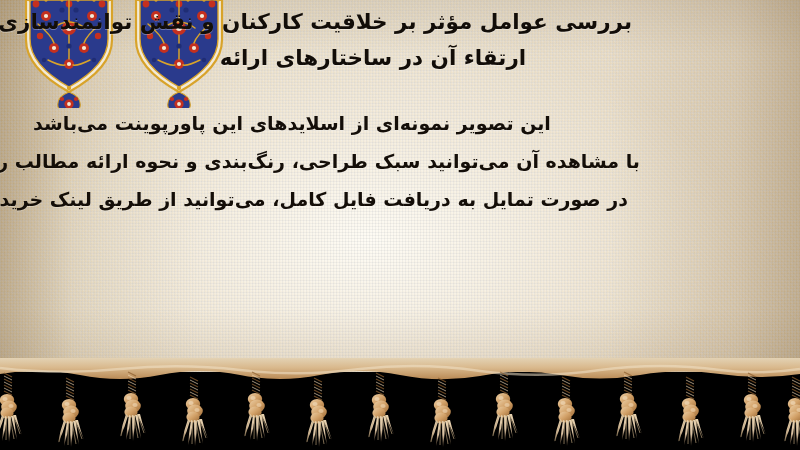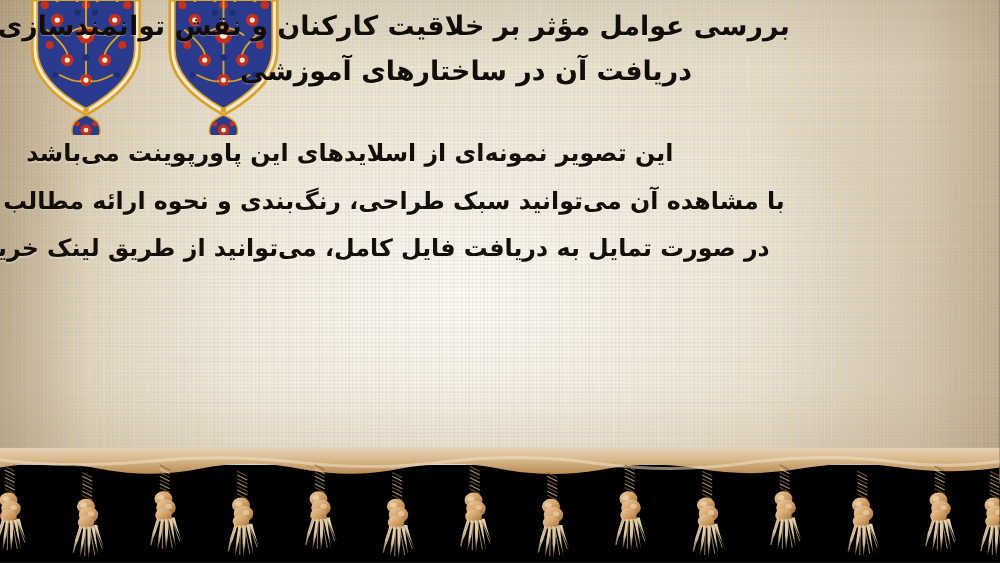--- a/index.html
+++ b/index.html
@@ -129,21 +129,21 @@
     letter-spacing: 0px;
     text-shadow: 0 1px 0 rgba(255,255,255,0.30);
     white-space: nowrap;
   }
   .title-line.l1 { padding-right: 150px; }
   .title-line.l2 { padding-right: 58px; }
 
   .body-block {
     position: absolute;
     top: 104px;
-    left: 0;
+    left: 12px;
     width: 632px;
     text-align: center;
   }
   .body-line {
     color: #140e08;
     font-size: 19px;
     font-weight: 700;
     line-height: 38px;
     text-shadow: 0 1px 0 rgba(255,255,255,0.26);
     white-space: nowrap;
@@ -260,21 +260,21 @@
       <g transform="translate(173,96)">
         <use href="#pendant"></use>
       </g>
     </svg>
   </div>
 
   <div class="text-layer">
 
     <div class="title-block">
       <div class="title-line l1">بررسی عوامل مؤثر بر خلاقیت کارکنان و نقش توانمندسازی در</div>
-      <div class="title-line l2">دریافت آن در ساختارهای آموزشی</div>
+      <div class="title-line l2">ارتقاء آن در ساختارهای ارائه</div>
     </div>
 
     <div class="body-block">
       <div class="body-line b1">این تصویر نمونه‌ای از اسلایدهای این پاورپوینت می‌باشد</div>
       <div class="body-line b2">با مشاهده آن می‌توانید سبک طراحی، رنگ‌بندی و نحوه ارائه مطالب را بررسی نمایید</div>
       <div class="body-line b3">در صورت تمایل به دریافت فایل کامل، می‌توانید از طریق لینک خرید اقدام فرمایید</div>
     </div>
 
   </div>
 

